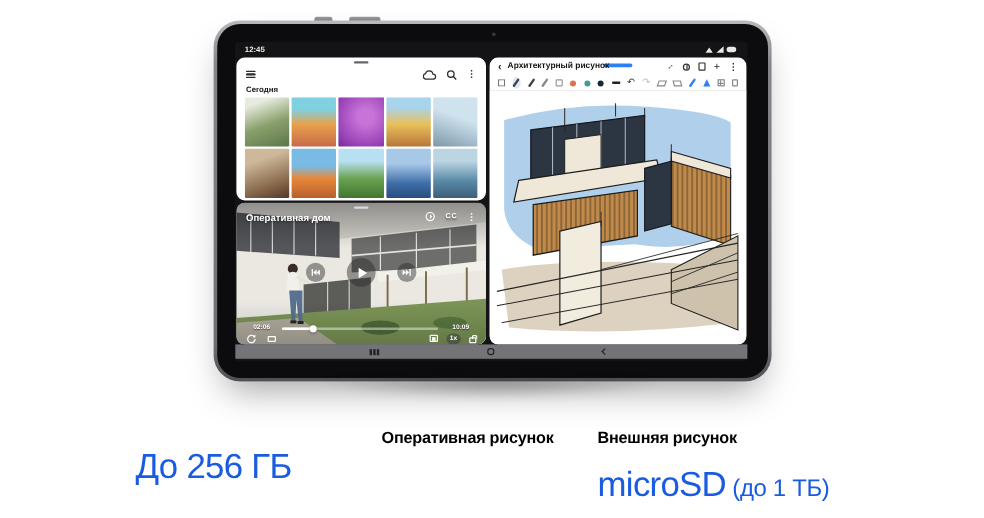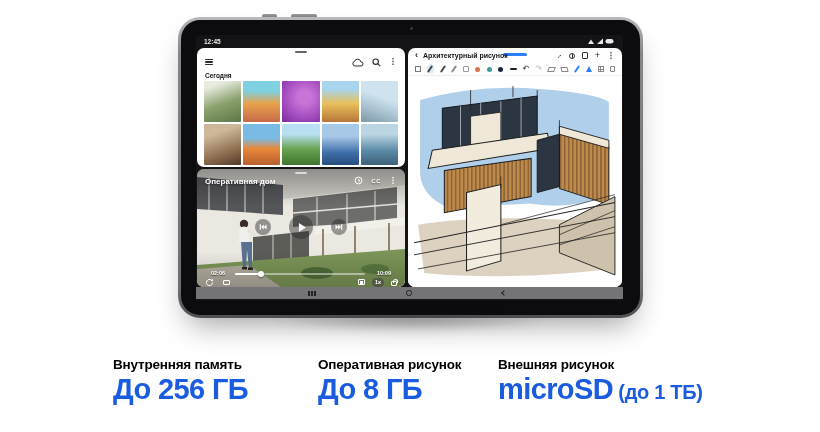--- a/index.html
+++ b/index.html
@@ -117,21 +117,21 @@
   .back{left:288px;width:40px;}
   .back i{display:block;width:4px;height:4px;border-left:1.4px solid #222327;border-bottom:1.4px solid #222327;transform:rotate(45deg);}
 
   
   .floor-shadow{position:absolute;left:208px;top:316px;width:405px;height:24px;
     background:radial-gradient(50% 100% at 50% 0,rgba(20,20,20,.32),rgba(0,0,0,0) 72%);filter:blur(3px);}
 
   
   .spec{position:absolute;top:357px;}
   .spec .lbl{font-size:13.5px;font-weight:700;color:#000;letter-spacing:-.2px;}
-  .spec .val{margin-top:1px;font-size:29px;font-weight:700;color:var(--accent);letter-spacing:-.6px;}
+  .spec .val{margin-top:16px;font-size:29px;font-weight:400;color:var(--accent);letter-spacing:-.6px;}
   .spec .val .suffix{font-size:20px;letter-spacing:-.3px;}
   .s1{left:113px;} .s2{left:318px;} .s3{left:498px;}
 
   svg{display:block;}
 </style>
 </head>
 <body>
 
 <div class="stage">
 
@@ -394,25 +394,23 @@
           </div>
 
         </div>
       </div>
     </div>
   </div>
 
   <div class="floor-shadow"></div>
 
   <div class="spec s1">
-    <div class="lbl">Внутренняя память</div>
     <div class="val"><span>До 256 ГБ</span><span class="suffix"></span></div>
   </div>
   <div class="spec s2">
     <div class="lbl">Оперативная рисунок</div>
-    <div class="val"><span>До 8 ГБ</span><span class="suffix"></span></div>
   </div>
   <div class="spec s3">
     <div class="lbl">Внешняя рисунок</div>
     <div class="val"><span>microSD</span><span class="suffix"> (до 1 ТБ)</span></div>
   </div>
 
 </div>
 
 </body></html>

